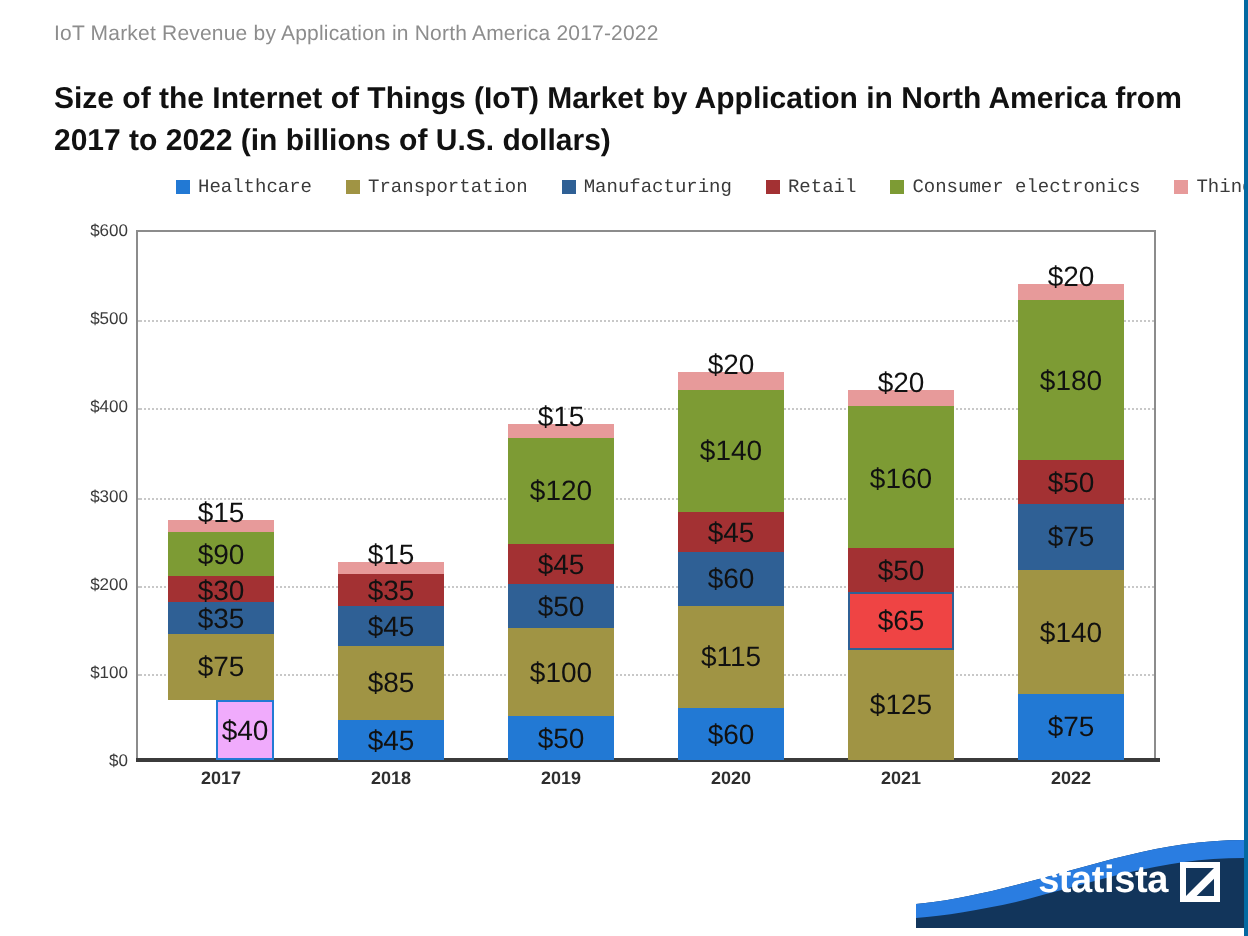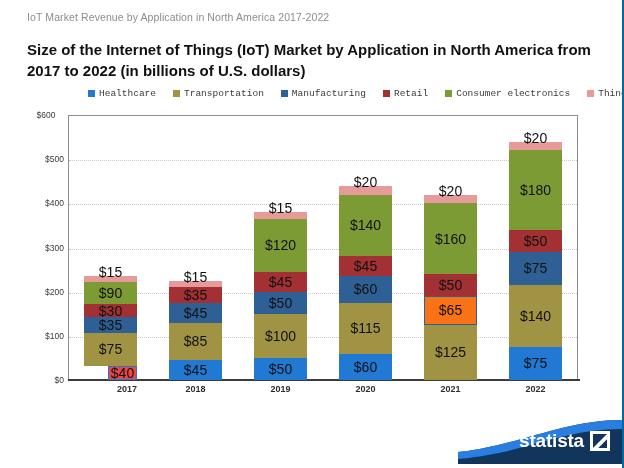--- a/index.html
+++ b/index.html
@@ -266,38 +266,38 @@
     </div>
 
   <div id="y-ticks">
     <div id="y-axis-title">Market size in billion U.S. dollars</div>
   <div class="y-tick-label" style="top: 265px;">$0</div>
       <div class="y-tick-label" style="top: 220.833px;">$100</div>
       <div class="y-tick-label" style="top: 176.667px;">$200</div>
       <div class="y-tick-label" style="top: 132.5px;">$300</div>
       <div class="y-tick-label" style="top: 88.3333px;">$400</div>
       <div class="y-tick-label" style="top: 44.1667px;">$500</div>
-      <div class="y-tick-label" style="top: 0px; text-align: center;">$600</div>
+      <div class="y-tick-label" style="top: 0px;">$600</div>
     </div>
 
   <div id="plot-frame">
     <div id="gridlines">
         <div class="gridline" style="top: 220.833px;"></div>
         <div class="gridline" style="top: 176.667px;"></div>
         <div class="gridline" style="top: 132.5px;"></div>
         <div class="gridline" style="top: 88.3333px;"></div>
         <div class="gridline" style="top: 44.1667px;"></div>
       </div>
   </div>
   <div id="baseline"></div>
 
   <div id="bars">
       <div class="bar-group" style="left: 16px; width: 53px; height: 265px;">
         <div class="bar-stack">
-          <div class="segment" style="height: 14px; background: #ef4444; border-color: rgb(34, 121, 212); margin-left: 24px;">
+          <div class="segment" style="height: 30px; background: #f0abfc; border-color: rgb(34, 121, 212); margin-left: 24px;">
             <span class="segment-label">$40</span>
           </div>
           <div class="segment" style="height: 33.125px; background: rgb(160, 148, 68); border-color: rgb(160, 148, 68);">
             <span class="segment-label">$75</span>
           </div>
           <div class="segment" style="height: 15.4583px; background: rgb(47, 96, 149); border-color: rgb(47, 96, 149);">
             <span class="segment-label">$35</span>
           </div>
           <div class="segment" style="height: 13.25px; background: rgb(163, 49, 51); border-color: rgb(163, 49, 51);">
             <span class="segment-label">$30</span>
@@ -371,21 +371,21 @@
           <div class="segment top-outside" style="height: 8.83333px; background: rgb(231, 154, 154); border-color: rgb(231, 154, 154);">
             <span class="segment-label">$20</span>
           </div>
         </div>
       </div>
       <div class="bar-group" style="left: 356px; width: 53px; height: 265px;">
         <div class="bar-stack">
           <div class="segment" style="height: 55.2083px; background: rgb(160, 148, 68); border-color: rgb(160, 148, 68);">
             <span class="segment-label">$125</span>
           </div>
-          <div class="segment" style="height: 28.7083px; background: #f97316; border-color: rgb(47, 96, 149);">
+          <div class="segment" style="height: 28.7083px; background: #ef4444; border-color: rgb(47, 96, 149);">
             <span class="segment-label">$65</span>
           </div>
           <div class="segment" style="height: 22.0833px; background: rgb(163, 49, 51); border-color: rgb(163, 49, 51);">
             <span class="segment-label">$50</span>
           </div>
           <div class="segment" style="height: 70.6667px; background: rgb(125, 155, 52); border-color: rgb(125, 155, 52);">
             <span class="segment-label">$160</span>
           </div>
           <div class="segment top-outside" style="height: 8.83333px; background: rgb(231, 154, 154); border-color: rgb(231, 154, 154);">
             <span class="segment-label">$20</span>
@@ -418,19 +418,19 @@
 
   <div id="logo">
     <svg width="164" height="52" viewBox="0 0 164 52" aria-hidden="true">
       <path id="logo-band" d="M0 52 L164 52 L164 8 C120 8 86 22 44 32 C28 36 12 39 0 40 Z" fill="#12355b"></path>
       <path id="logo-wave" d="M0 40 C12 39 28 36 44 32 C86 22 120 8 164 8 L164 17 C122 17 90 29 50 39 C32 43 14 46 0 47 Z" fill="#2a7de1"></path>
     </svg>
     <div id="logo-wordmark">statista</div>
     <div id="logo-mark"></div>
   </div>
 
-<div class="x-tick-label" style="left: 84px; width: 53px; text-align: right;">2017</div>
+<div class="x-tick-label" style="left: 84px; width: 53px;">2017</div>
     <div class="x-tick-label" style="left: 169px; width: 53px;">2018</div>
     <div class="x-tick-label" style="left: 254px; width: 53px;">2019</div>
     <div class="x-tick-label" style="left: 339px; width: 53px;">2020</div>
     <div class="x-tick-label" style="left: 424px; width: 53px;">2021</div>
     <div class="x-tick-label" style="left: 509px; width: 53px;">2022</div>
   </div>
 
 </body></html>

